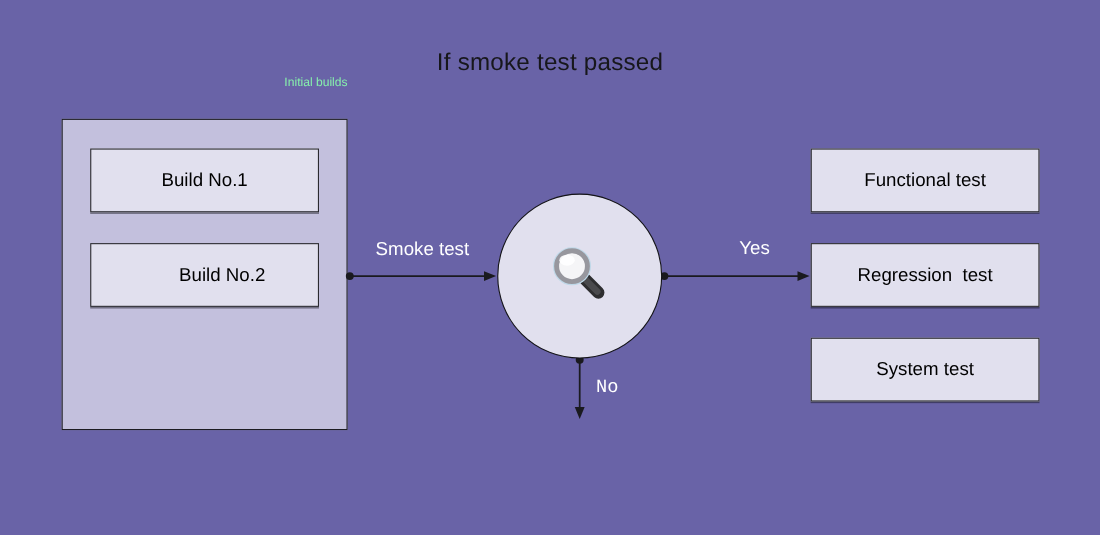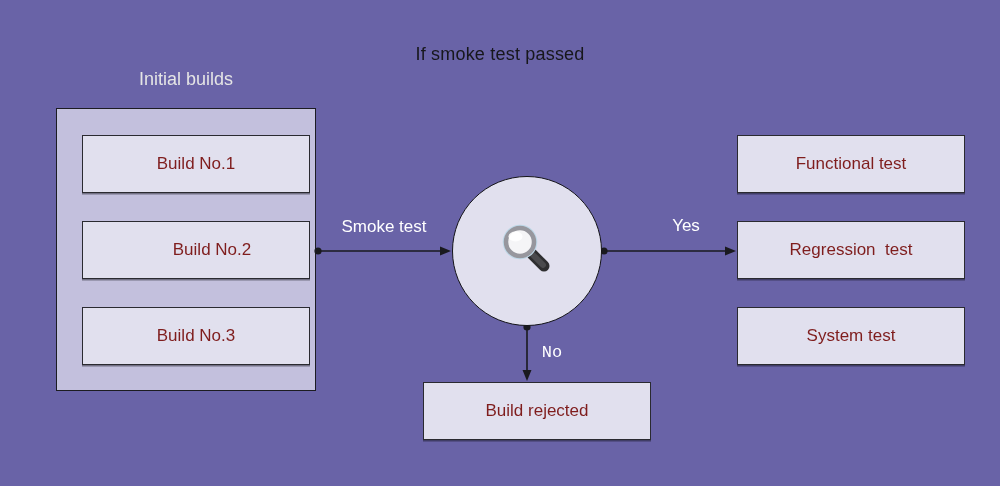--- a/index.html
+++ b/index.html
@@ -10,47 +10,47 @@
   .stage{
     position:relative;
     width:1000px;height:486px;
     background:#6963A7;
     overflow:hidden;
     color:#17171B;
   }
   .title{
     position:absolute;left:0;right:0;top:44px;
     text-align:center;
-    font-size:18px;
+    font-size:22px;
     letter-spacing:.2px;
     color:#17171B;
   }
   .group-label{
     position:absolute;left:56px;width:260px;top:69px;
-    text-align:center;
-    font-size:18px;
-    color:#e5e5e5;
+    text-align:right;
+    font-size:11px;
+    color:#86efac;
   }
   .container-box{
     position:absolute;left:56px;top:108px;
     width:260px;height:283px;
     background:#C3C0DD;
     border:1.5px solid #1C1C22;
     box-sizing:border-box;
   }
   .node{
     position:absolute;
-    width:228px;height:58px;
+    width:208px;height:58px;
     background:#E1E0EE;
     border:1px solid #2A2A30;
     box-shadow:0 1.5px 0 rgba(15,15,25,.45);
     box-sizing:border-box;
     display:flex;align-items:center;justify-content:center;
     font-size:17px;
-    color:#7f1d1d;
+    color:#000000;
     white-space:pre;
   }
   .build-1{left:82px;top:135px;}
   .build-2{left:82px;top:221px;padding-left:32px;}
   .build-3{left:82px;top:307px;}
   .right-1{left:737px;top:135px;}
   .right-2{left:737px;top:221px;}
   .right-3{left:737px;top:307px;}
   .rejected{left:423px;top:382px;}
   .decision-circle{
@@ -86,23 +86,20 @@
 
   <div class="group-label">Initial builds</div>
 
   <div class="container-box"></div>
 
   <div class="node build-1">
     <span>Build No.1</span>
   </div>
   <div class="node build-2">
     <span>Build No.2</span>
-  </div>
-  <div class="node build-3">
-    <span>Build No.3</span>
   </div>
 
   <svg class="connectors" viewBox="0 0 1000 486" xmlns="http://www.w3.org/2000/svg">
 
     <g>
       <circle cx="318" cy="251" r="3.6" fill="#1A1A1F"></circle>
       <line x1="318" y1="251" x2="442" y2="251" stroke="#1A1A1F" stroke-width="1.6"></line>
       <polygon points="451,251 440,246.5 440,255.5" fill="#1A1A1F"></polygon>
     </g>
 
@@ -142,17 +139,14 @@
   <div class="node right-1">
     <span>Functional test</span>
   </div>
   <div class="node right-3">
     <span>System test</span>
   </div>
   <div class="node right-2">
     <span>Regression  test</span>
   </div>
 
-  <div class="node rejected">
-    <span>Build rejected</span>
-  </div>
 
 </div>
 
 </body></html>

